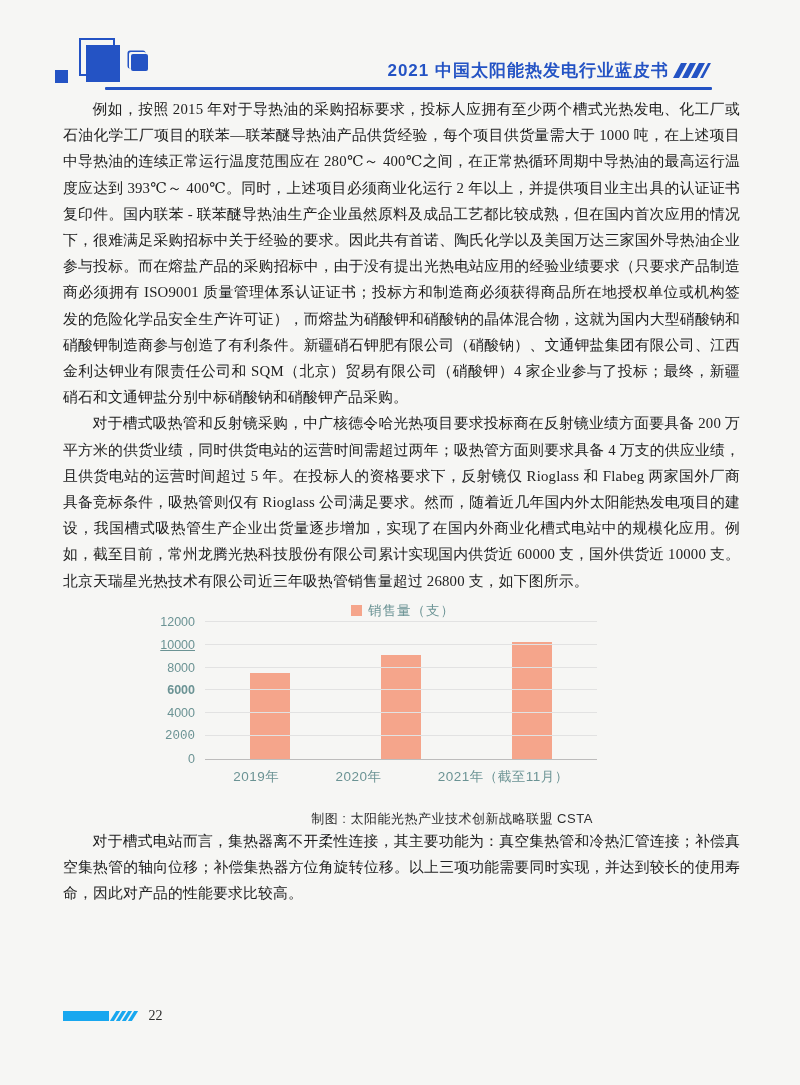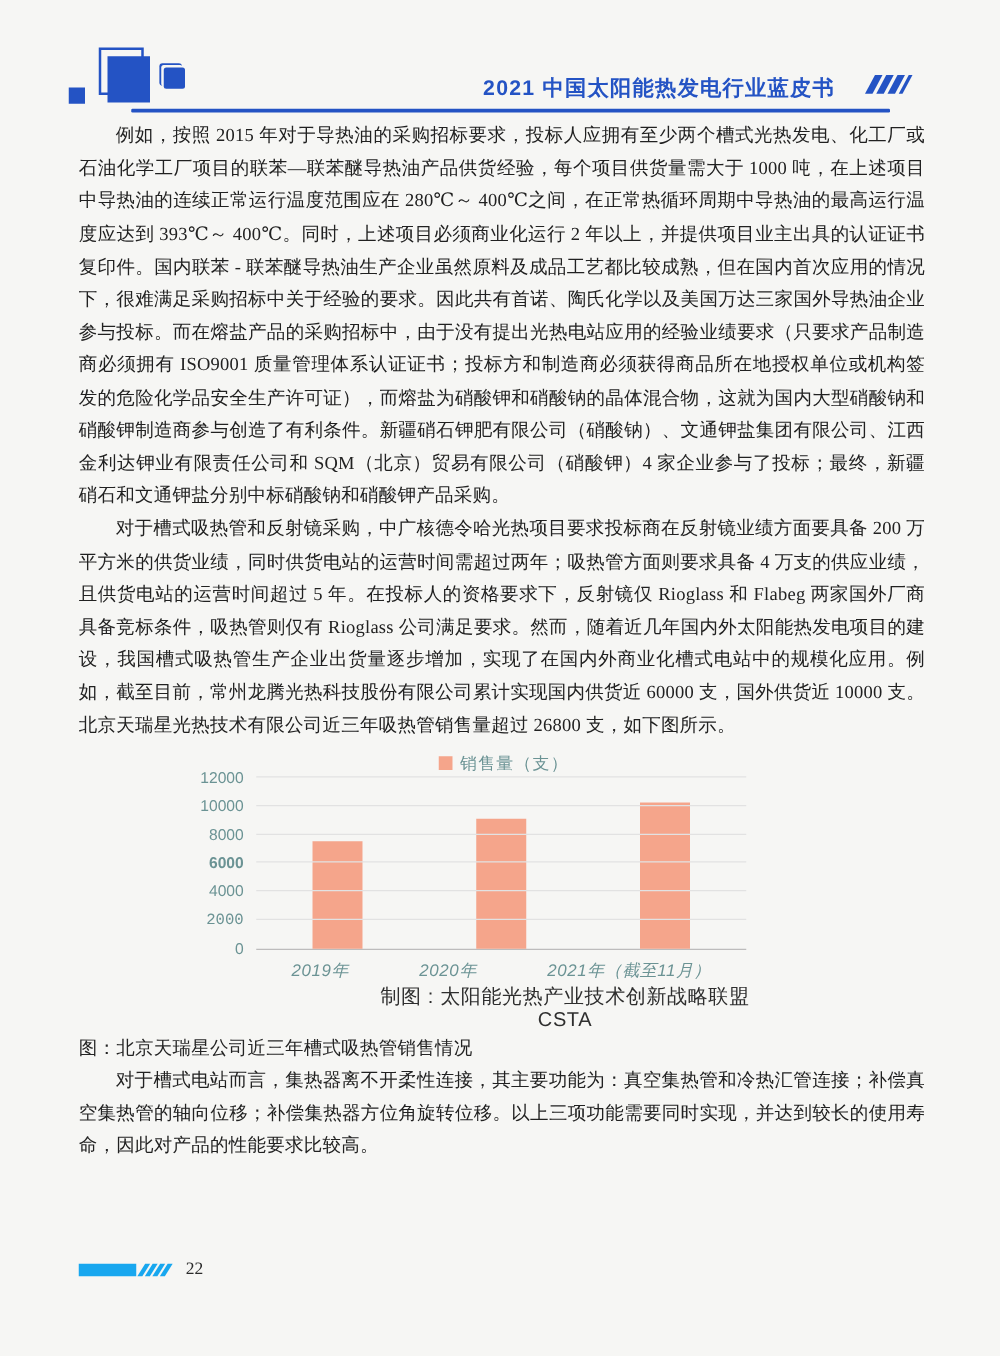--- a/index.html
+++ b/index.html
@@ -19,21 +19,21 @@
     color:#212121;
   }
   
   .header{position:absolute;top:38px;left:55px;right:55px;height:52px;}
   .logo{position:absolute;left:0;top:0;width:96px;height:52px;}
   .sq-small{position:absolute;left:0;bottom:7px;width:13px;height:13px;background:var(--blue);}
   .sq-outline{position:absolute;left:24px;top:0;width:36px;height:38px;border:2px solid var(--blue);box-sizing:border-box;}
   .sq-big{position:absolute;left:31px;top:7px;width:34px;height:37px;background:var(--blue);}
   .sq-med{position:absolute;left:76px;top:16px;width:17px;height:17px;background:var(--blue);border-radius:2px;box-shadow:-2px -2px 0 0 #f6f6f4, -3px -3px 0 0.5px var(--blue);}
   .header-line{position:absolute;left:50px;right:33px;bottom:0;height:3px;background:var(--blue);border-radius:1px;}
-  .header-right{position:absolute;right:19px;bottom:8px;display:flex;align-items:flex-start;gap:28px;}
+  .header-right{position:absolute;right:38px;bottom:8px;display:flex;align-items:center;gap:8px;}
   .header-title{
     font-family:"Liberation Sans","DejaVu Sans",sans-serif;
     font-size:17px;font-weight:700;color:var(--blue);letter-spacing:1px;
   }
   .slashes{display:flex;gap:3px;align-items:center;height:16px;}
   .slashes i{display:block;width:6px;height:15px;background:var(--blue);transform:skewX(-28deg);}
   .slashes i:last-child{width:3px;}
   
   .body-content{position:absolute;top:96px;left:63px;width:677px;}
   .body-content p{
@@ -47,24 +47,24 @@
   .legend-swatch{width:11px;height:11px;background:var(--salmon);}
   .legend-label{font-size:13.5px;color:var(--chart-text);letter-spacing:1px;}
   .plot-row{display:flex;}
   .yaxis{position:relative;width:52px;height:137px;}
   .yaxis div{position:absolute;right:10px;font-size:12.5px;color:var(--chart-text);transform:translateY(50%);}
   .plot{position:relative;width:392px;height:137px;border-bottom:1.5px solid #bdbcbc;}
   .gridline{position:absolute;left:0;right:0;height:1px;background:var(--grid);}
   .bars{position:absolute;left:0;right:0;top:0;bottom:0;display:flex;justify-content:space-around;align-items:flex-end;}
   .bar{width:40px;background:var(--salmon);}
   .xaxis{display:flex;justify-content:space-around;margin-left:52px;width:392px;margin-top:8px;}
-  .xaxis div{font-size:13.5px;color:var(--chart-text);letter-spacing:0.5px;white-space:nowrap;font-style:italic;}
+  .xaxis div{font-size:13.5px;color:var(--chart-text);letter-spacing:0.5px;white-space:nowrap;}
   .chart-source{
-    margin-top:1px;padding-left:150px;text-align:center;
-    font-size:16px;color:#2e2e2e;letter-spacing:0.5px;
+    margin-top:24px;padding-left:150px;text-align:center;
+    font-size:13px;color:#2e2e2e;letter-spacing:0.5px;
     font-family:"Liberation Sans","DejaVu Sans",sans-serif;
   }
   .figure-caption{
     margin-top:16px;margin-bottom:12px;text-align:center;text-indent:0 !important;
     font-size:13.8px;color:#242424;letter-spacing:0.5px;
   }
   
   .footer{position:absolute;left:63px;top:1008px;display:flex;align-items:center;}
   .footer-bar{width:46px;height:10px;background:var(--cyan);}
   .footer-slashes{display:flex;gap:2.5px;margin-left:4px;height:10px;align-items:center;}
@@ -102,21 +102,21 @@
       <span class="legend-swatch" style="background: rgb(245, 165, 139);"></span>
       <span class="legend-label">销售量（支）</span>
     </div>
     <div class="plot-row">
       <div class="yaxis">
           <div style="bottom: 0%;">0</div>
           <div style="bottom: 16.6667%; font-family: Liberation Mono, monospace;">2000</div>
           <div style="bottom: 33.3333%; margin-top: 27px;">4000</div>
           <div style="bottom: 50%; font-weight: bold;">6000</div>
           <div style="bottom: 66.6667%;">8000</div>
-          <div style="bottom: 83.3333%;">10000</div>
+          <div style="bottom: 83.3333%; text-decoration: underline;">10000</div>
           <div style="bottom: 100%;">12000</div>
         </div>
       <div class="plot">
         <div class="bars">
             <div class="bar" style="height: 62.5%; background: rgb(245, 165, 139);"></div>
             <div class="bar" style="height: 75.8333%; background: rgb(245, 165, 139);"></div>
             <div class="bar" style="height: 85%; background: rgb(245, 165, 139);"></div>
           </div>
       <div class="gridline" style="bottom: 16.6667%;"></div>
           <div class="gridline" style="bottom: 33.3333%;"></div>
@@ -127,21 +127,20 @@
         </div>
     </div>
     <div class="xaxis">
         <div>2019年</div>
         <div>2020年</div>
         <div>2021年（截至11月）</div>
       </div>
     <div class="chart-source">制图 : 太阳能光热产业技术创新战略联盟 CSTA</div>
   </div>
 
-  <p class="figure-caption">图：北京天瑞星公司近三年槽式吸热管销售情况</p>
 
   <p>对于槽式电站而言，集热器离不开柔性连接，其主要功能为：真空集热管和冷热汇管连接；补偿真空集热管的轴向位移；补偿集热器方位角旋转位移。以上三项功能需要同时实现，并达到较长的使用寿命，因此对产品的性能要求比较高。</p>
 </div>
 
 <div class="footer">
   <div class="footer-bar"></div>
   <div class="footer-slashes">
       <i></i>
       <i></i>
       <i></i>

